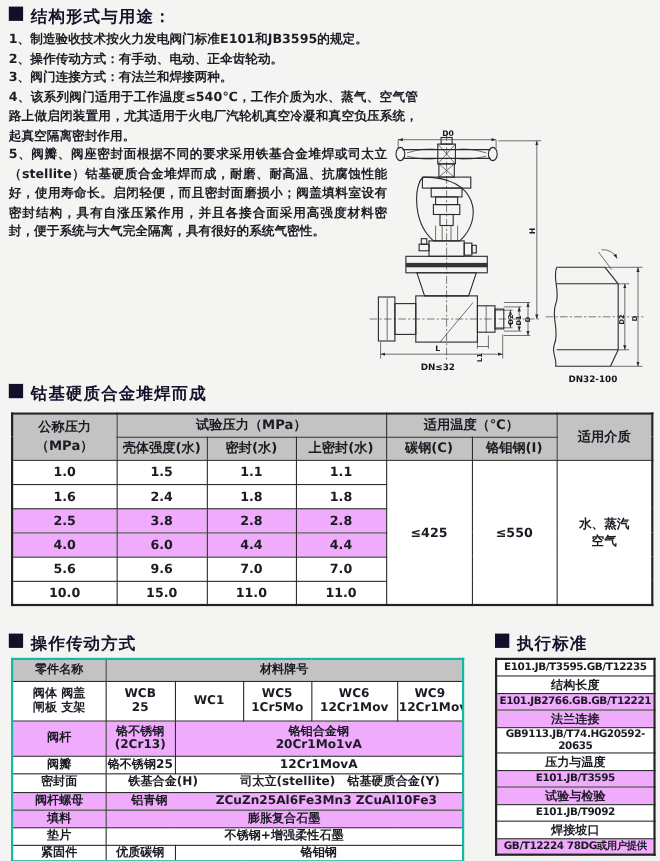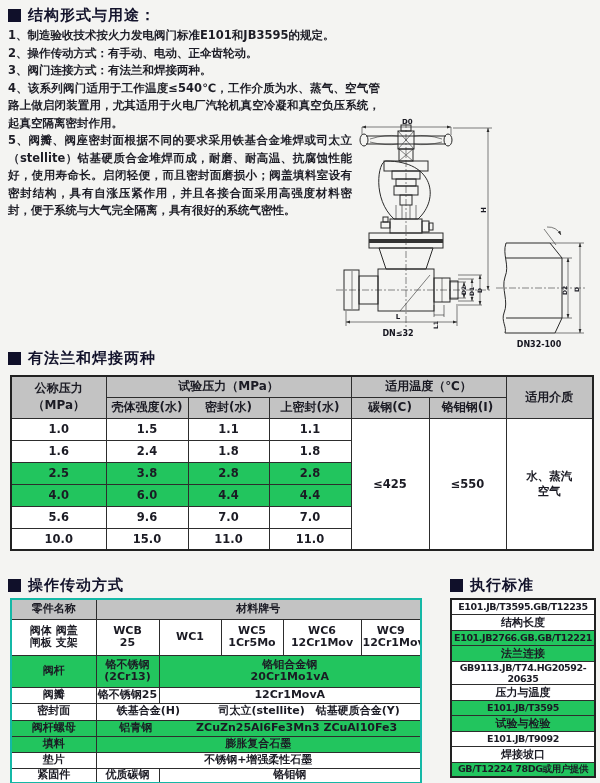--- a/index.html
+++ b/index.html
@@ -1,21 +1,21 @@
 <!DOCTYPE html>
 <html><head>
 <meta charset="utf-8">
 <style>
   * { box-sizing: border-box; margin: 0; padding: 0; }
   html,body { width:600px; }
   body { font-family: "DejaVu Sans", "Liberation Sans", sans-serif; }
   .page { position:relative; width:600px; height:783px; background:#f4f4f2; overflow:hidden; color:#1b1b24; }
 
   
-  .sec-title { position:absolute; display:flex; align-items:center; gap:7px; font-weight:700; font-size:15px; color:#13132b; letter-spacing:1px; }
+  .sec-title { position:absolute; display:flex; gap:7px; font-weight:700; font-size:15px; color:#13132b; letter-spacing:1px; }
   .sq { width:13px; height:13px; background:#10102a; flex:0 0 auto; }
 
   
   .intro { position:absolute; left:8px; top:27px; width:588px; font-size:11.5px; font-weight:600; color:#1d1d26; }
   .intro p { line-height:17.5px; text-align:justify; }
   .intro p.w4 { width:372px; }
   .intro p.w5 { width:344px; }
 
   
   .draw { position:absolute; left:334px; top:115px; width:262px; height:242px; }
@@ -25,21 +25,21 @@
   .cl { stroke:#3a3a3a; stroke-width:.6; fill:none; stroke-dasharray:7 2 2 2; }
   .dim { stroke:#2a2a2a; stroke-width:.6; fill:none; }
   .dtx { font-size:7px; fill:#1b1b24; font-weight:600; }
   .dtx2 { font-size:6px; fill:#1b1b24; font-weight:600; }
   .lbl { font-size:8px; fill:#15151f; font-weight:700; }
 
   
   table.t { border-collapse:collapse; table-layout:fixed; background:#fff; }
   table.t td { border:1px solid #2d2d2d; text-align:center; vertical-align:middle; padding:0 1px; overflow:hidden; }
   .hd td, td.hd { background:#c3c3c3; font-weight:700; }
-  tr.g td { background:#22c55e; }
+  tr.g td { background:#f0abfc; }
   .pre { white-space:pre-line; }
 
   
   .pt-wrap { position:absolute; left:10px; top:375px; }
   table.pt { width:582px; border:2px solid #222; font-size:11.5px; font-weight:600; }
   table.pt tr.hrow td { height:21px; font-size:12px; }
   table.pt tr.drow td { height:22px; }
 
   
   .mt-wrap { position:absolute; left:10px; top:598px; }
@@ -181,21 +181,21 @@
         <path class="dim" d="M216 128 H250 M221 218 H250"></path>
         <path class="dim" d="M246 128 V218" marker-start="url(#ar)" marker-end="url(#ar)"></path>
         <text class="dtx2" transform="translate(245 177) rotate(-90)">D</text>
         <text class="lbl" x="205" y="232" text-anchor="middle">DN32-100</text>
       </g>
     </svg>
   </div>
 
   <div class="sec-title" style="left:8px; top:349px;">
     <span class="sq"></span>
-    <span>有法兰和焊接两种</span>
+    <span>钴基硬质合金堆焊而成</span>
   </div>
 
   <div class="pt-wrap">
     <table class="t pt">
       <colgroup>
         <col style="width:95px">
           <col style="width:82px">
           <col style="width:81px">
           <col style="width:82px">
         <col style="width:78px">

